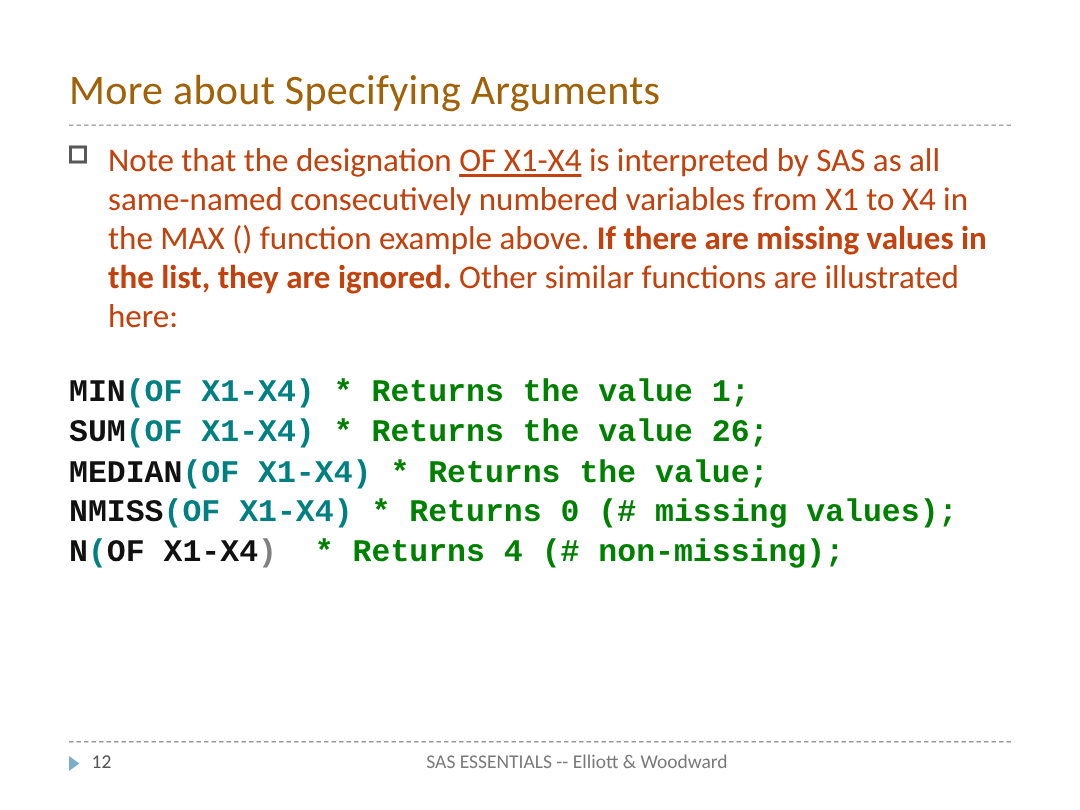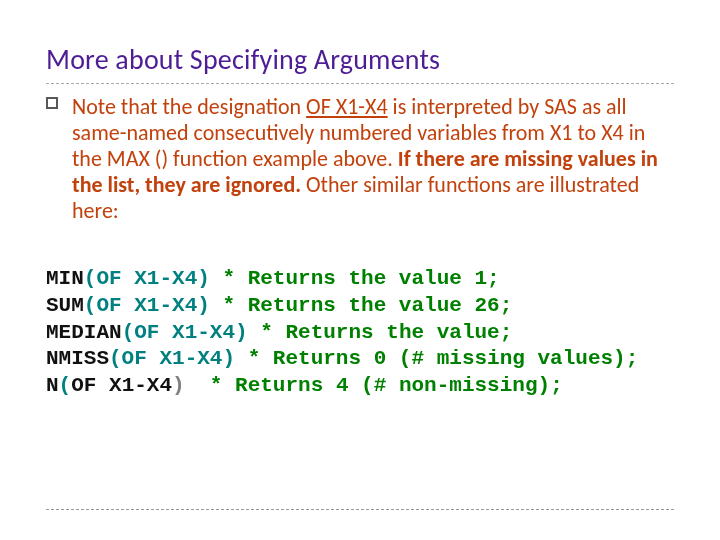--- a/index.html
+++ b/index.html
@@ -14,21 +14,21 @@
   }
   .slide {
     box-sizing: border-box;
     width: 720px;
     height: 540px;
     padding: 42px 46px 30px 46px;
     position: relative;
   }
   .title {
     font-size: 28px;
-    color: #4c1d95;
+    color: #a16207;
     font-weight: 400;
     margin: 0 0 6px 0;
     letter-spacing: 0.2px;
   }
   .hr-dash {
     border: none;
     border-top: 1px dashed #a9a9a9;
     margin: 2px 0 10px 0;
   }
   .body-block {
@@ -47,21 +47,21 @@
     box-sizing: border-box;
   }
   .body-text {
     font-size: 22px;
     line-height: 1.18;
     font-weight: 400;
     color: #c2410c;
   }
   .body-text b { font-weight: 700; }
   .code-block {
-    margin-top: 42px;
+    margin-top: 26px;
     font-family: "Courier New", Courier, monospace;
     font-size: 21px;
     font-weight: 700;
     line-height: 1.28;
     color: #111;
     white-space: pre;
   }
   .code-block .teal { color: #008080; }
   .code-block .green { color: #008000; }
   .code-block .gray { color: #808080; }
@@ -110,15 +110,20 @@
   </div>
 
   <div class="code-block"><span><span>MIN</span><span class="teal">(OF X1-X4)</span><span class="green"> * Returns the value 1</span><span class="green">;</span></span>
 <span><span>SUM</span><span class="teal">(OF X1-X4)</span><span class="green"> * Returns the value 26</span><span class="green">;</span></span>
 <span><span>MEDIAN</span><span class="teal">(OF X1-X4)</span><span class="green"> * Returns the value</span><span class="green">;</span></span>
 <span><span>NMISS</span><span class="teal">(OF X1-X4)</span><span class="green"> * Returns 0 (# missing values)</span><span class="green">;</span></span>
 <span><span>N</span><span class="teal">(</span><span>OF X1-X4</span><span class="gray">)</span><span class="green">  * Returns 4 (# non-missing)</span><span class="green">;</span></span></div>
 
   <div class="footer">
     <hr class="footer-hr">
+    <div class="footer-row">
+      <span class="tri"></span>
+      <span class="pagenum">12</span>
+      <span class="foot-center">SAS ESSENTIALS -- Elliott &amp; Woodward</span>
+    </div>
   </div>
 
 </div>
 
 </body></html>

